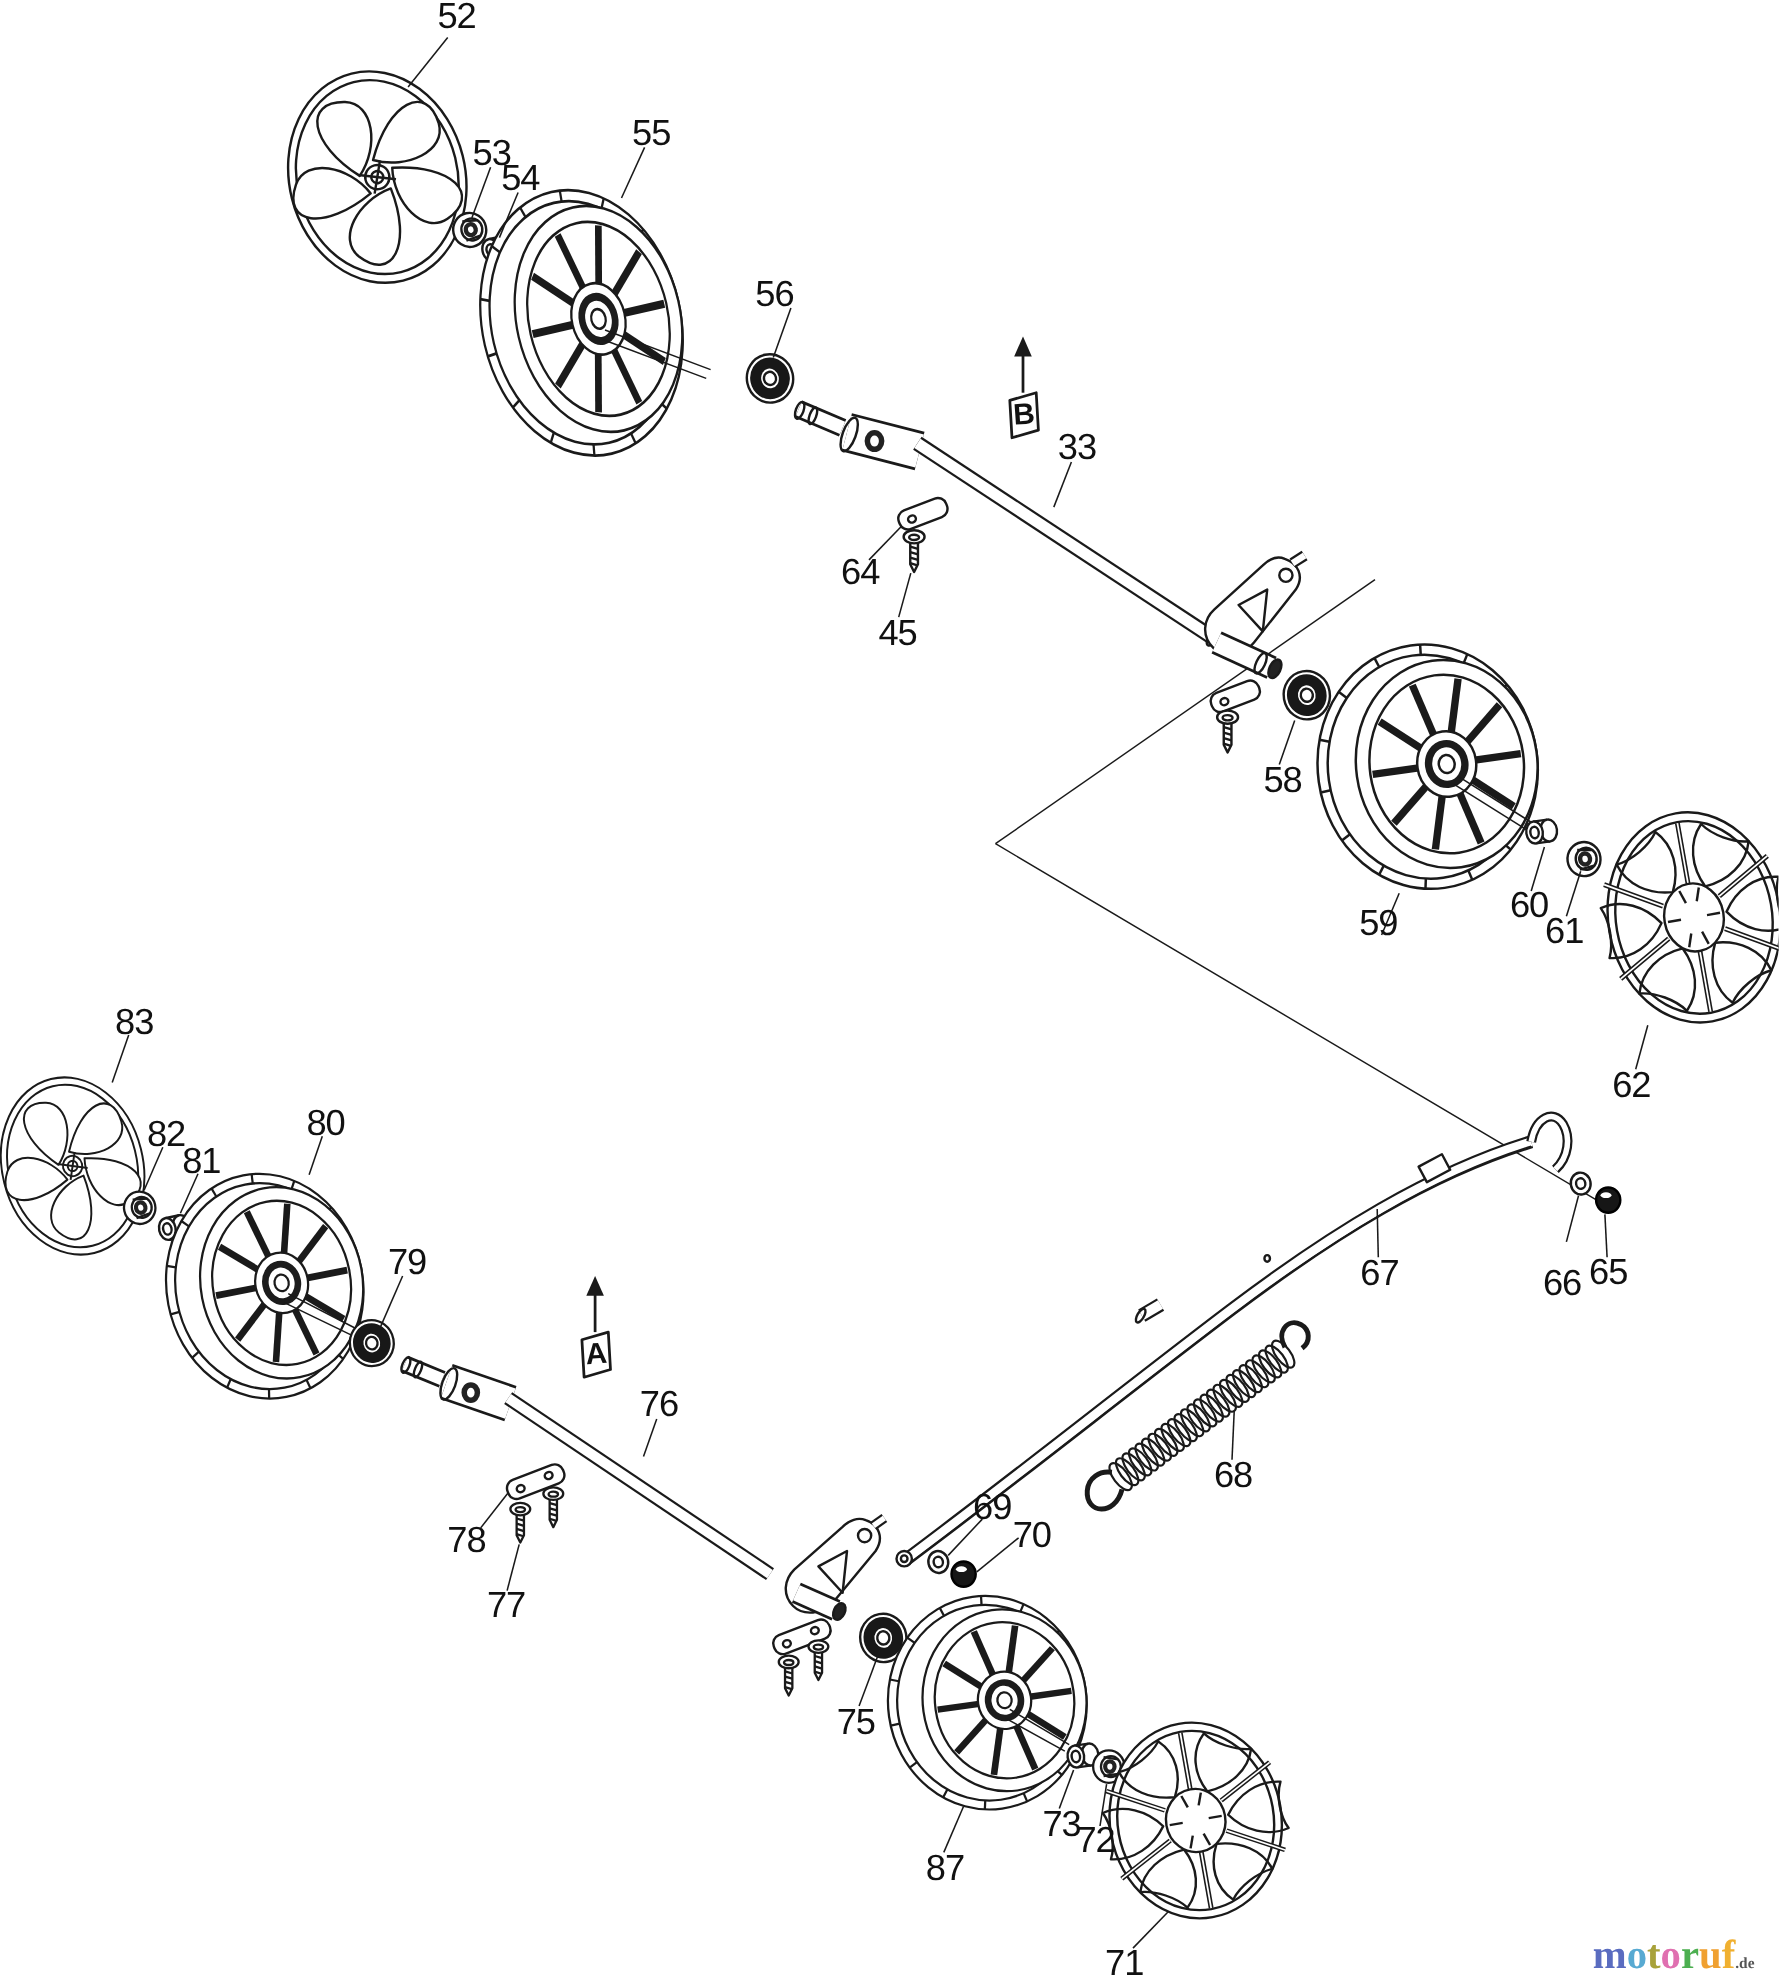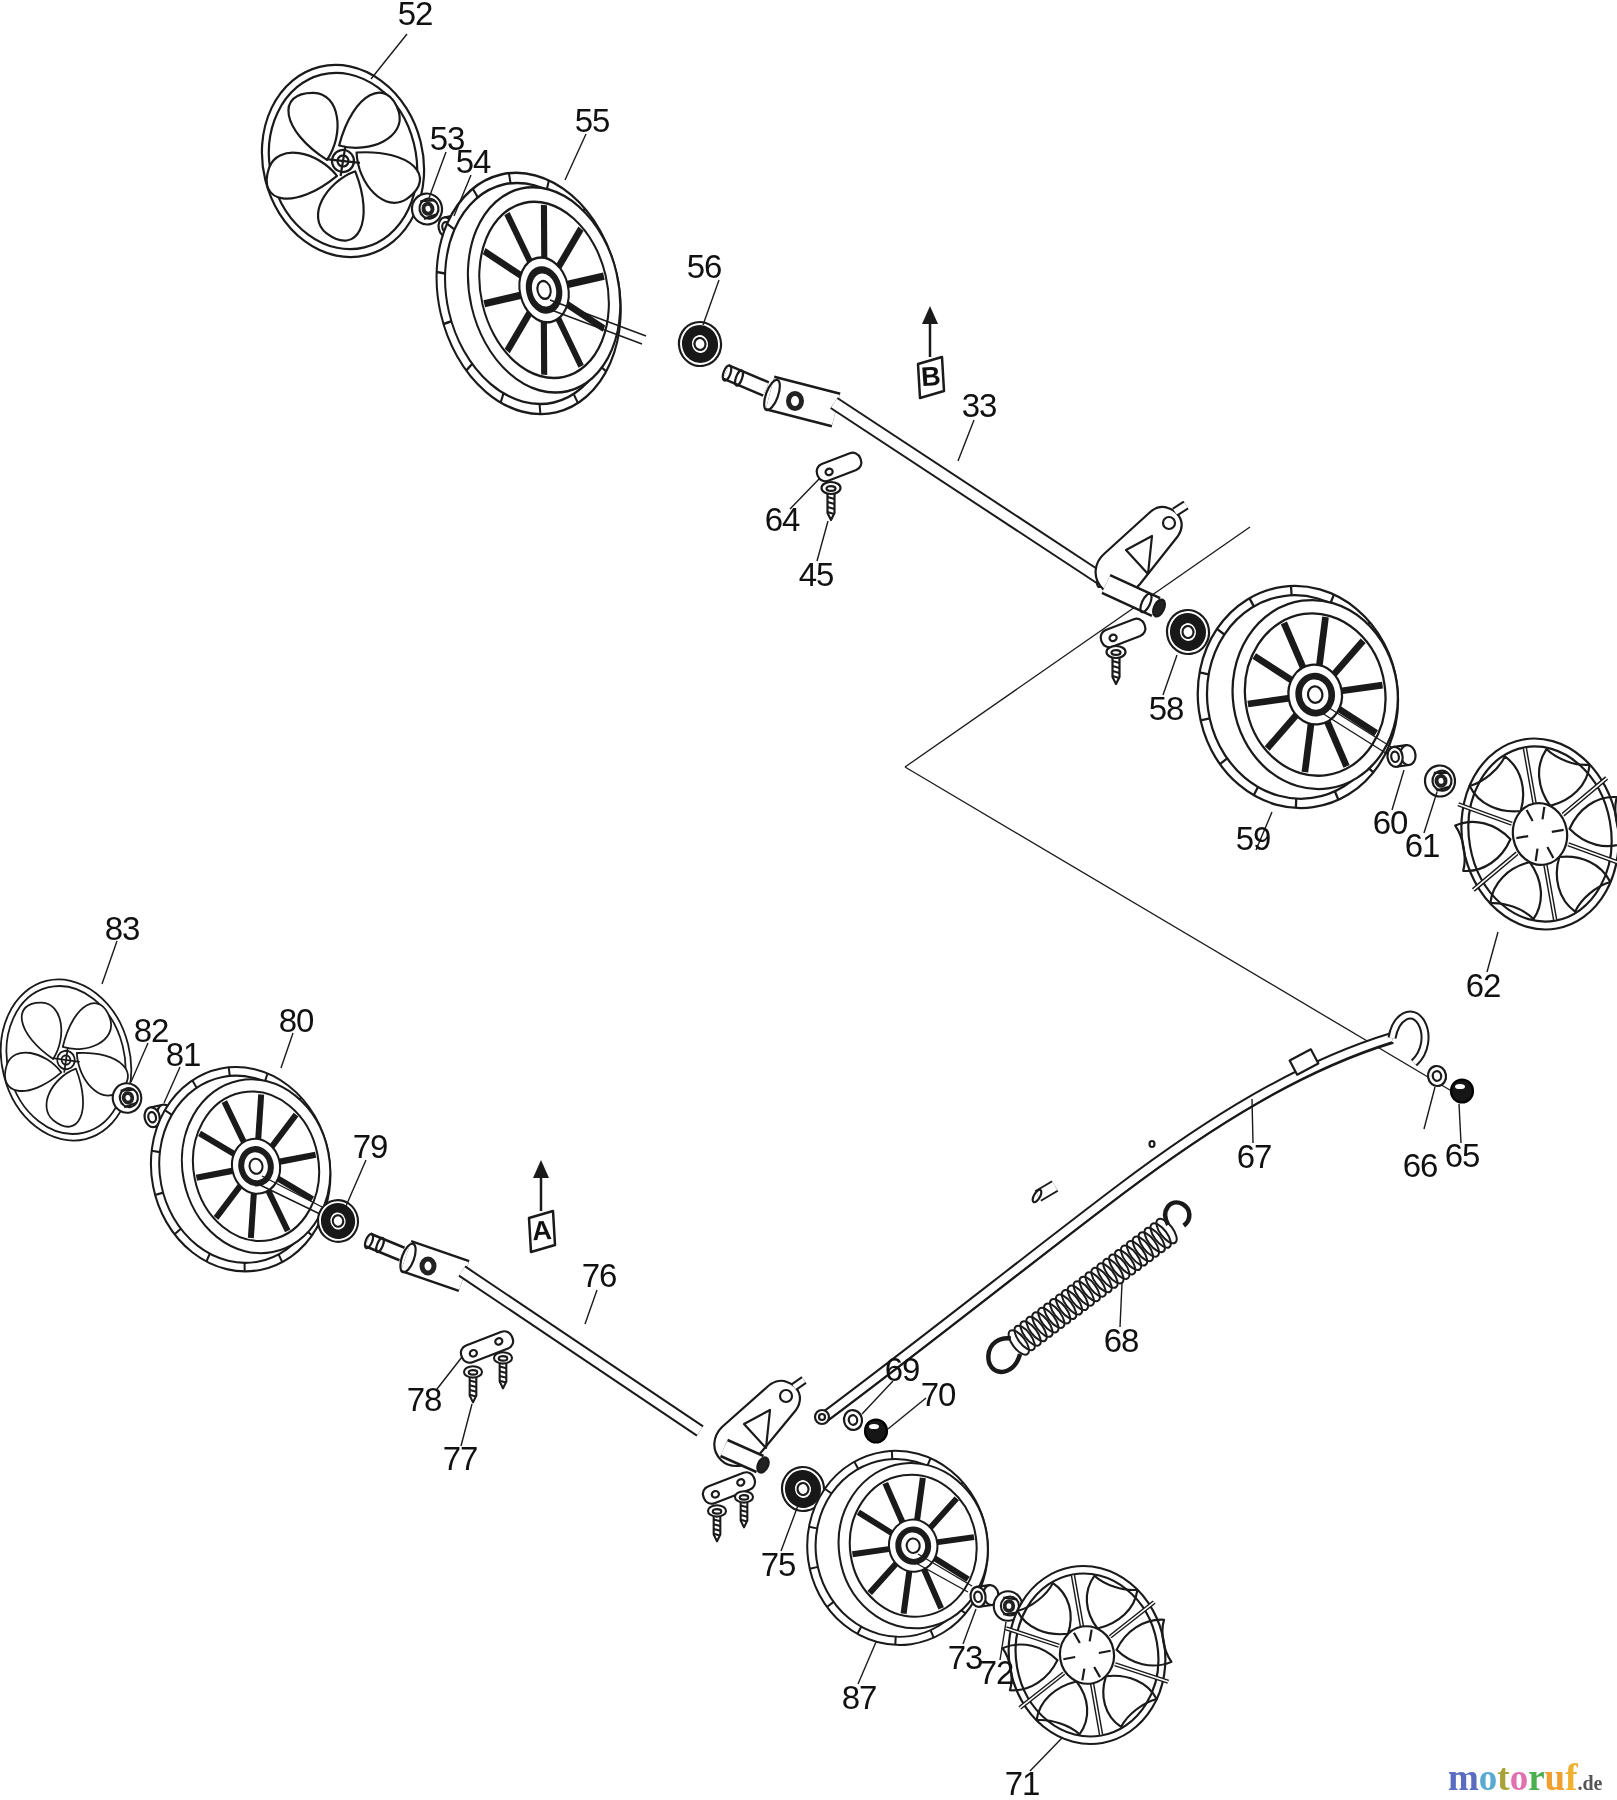--- a/index.html
+++ b/index.html
@@ -5,21 +5,21 @@
   html,body{margin:0;padding:0;background:#fff;}
   #stage{position:relative;width:1617px;height:1800px;background:#fff;overflow:hidden;
          font-family:"Liberation Sans",sans-serif;text-align:right;}
   #drawing{position:absolute;left:0;top:0;}
   .plabel{position:absolute;transform:translate(-50%,-50%);font-size:33px;color:#111;
           font-family:"Liberation Sans",sans-serif;white-space:nowrap;letter-spacing:-1px;}
   .marker{position:absolute;transform:translate(-50%,-50%) rotate(-4deg);font-size:27px;
           font-weight:bold;color:#111;}
   #watermark{position:absolute;left:1448px;top:1756px;font-family:"Liberation Serif",serif;
              font-weight:bold;font-size:37px;letter-spacing:0px;}
-  #watermark .suffix{font-size:20px;font-weight:bold;color:#555;}
+  #watermark .suffix{font-size:14px;font-weight:bold;color:#555;}
   .wm-0{color:#5a6cc0}.wm-1{color:#58aad2}.wm-2{color:#a8a23a}.wm-3{color:#e070b0}
   .wm-4{color:#4caf50}.wm-5{color:#f0a030}.wm-6{color:#f0b030}
 </style>
 </head>
 <body>
 
 <div id="stage">
 
 <svg id="drawing" width="1617" height="1800" viewBox="0 0 1617 1800" xmlns="http://www.w3.org/2000/svg">
 

